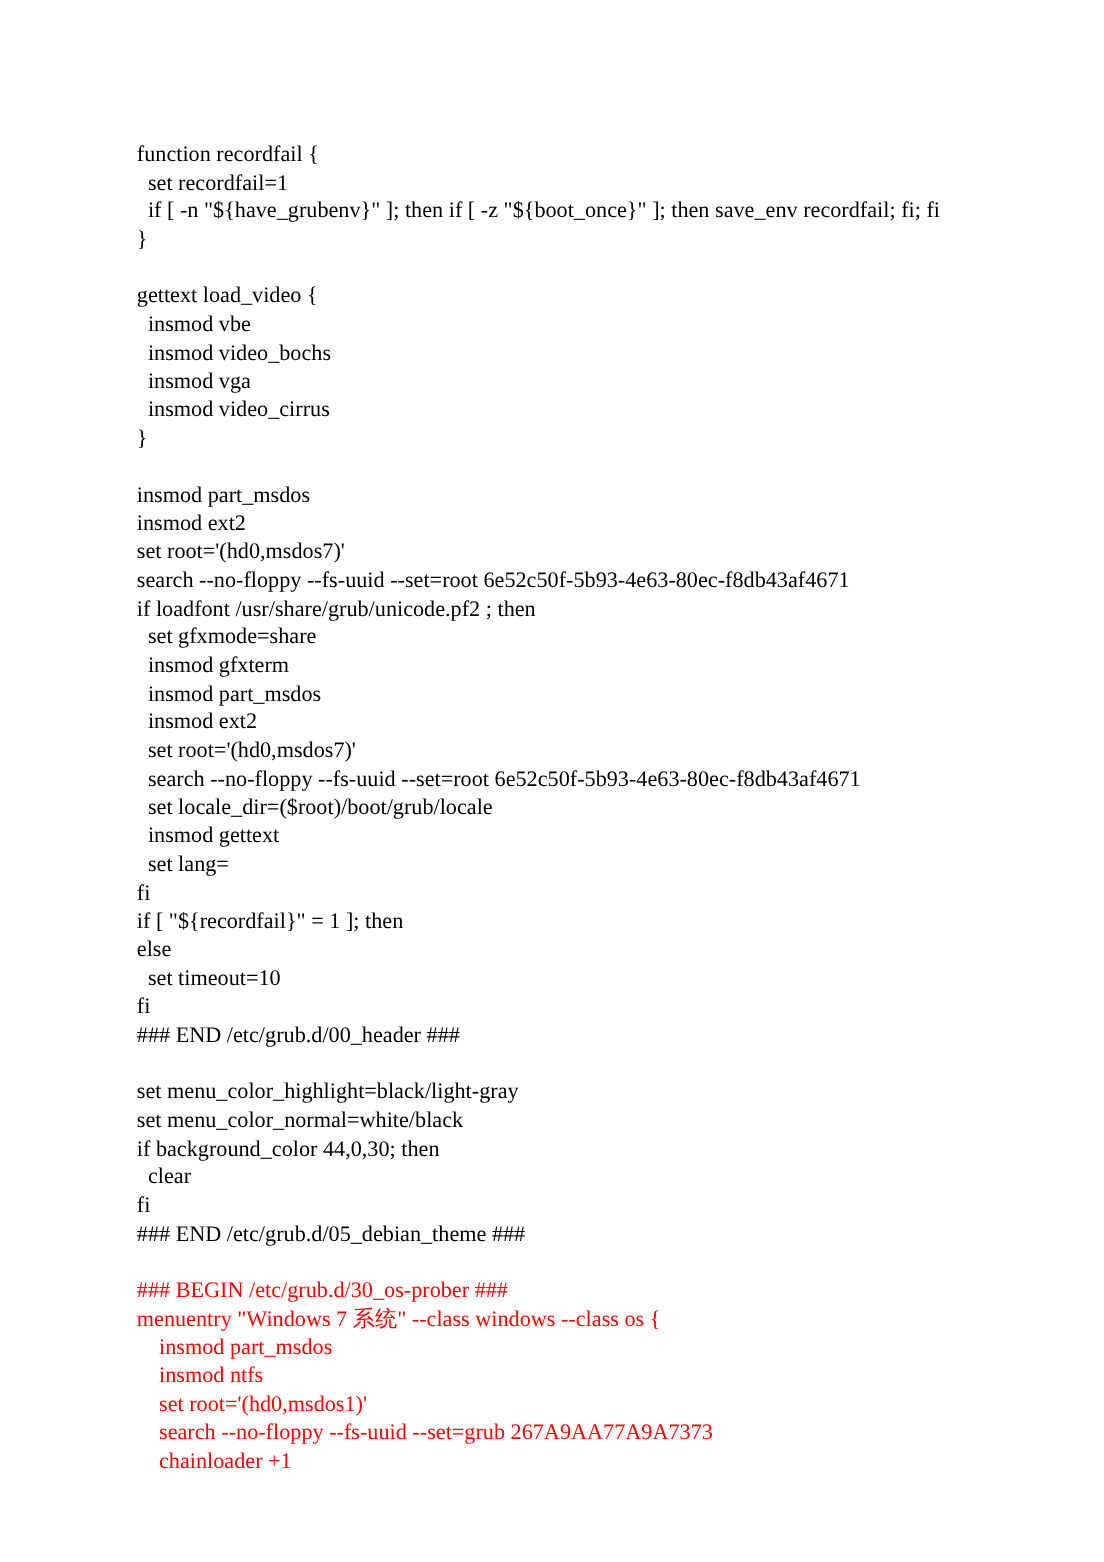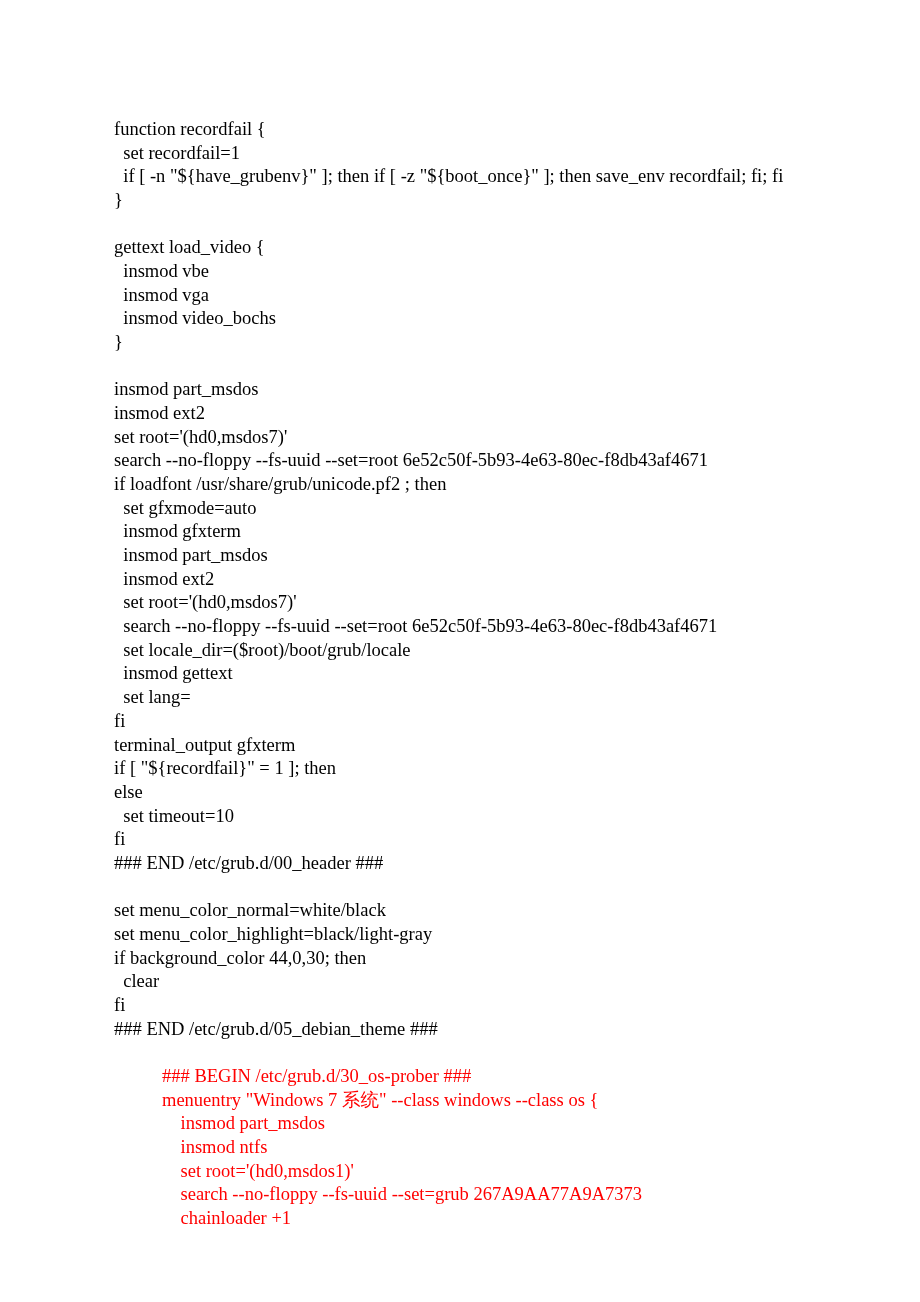--- a/index.html
+++ b/index.html
@@ -15,65 +15,64 @@
     width: 920px;
     min-height: 1302px;
     box-sizing: border-box;
     padding: 118px 0 0 114px;
   }
   .line {
     white-space: pre;
   }
   .red {
     color: #ff0000;
-    margin-left: 48px;
   }
   .blank {
     height: 23.7px;
   }
 </style>
 </head>
 <body>
 
 <div class="page" id="page">
     <div class="line">function recordfail {</div>
     <div class="line">  set recordfail=1</div>
     <div class="line">  if [ -n "${have_grubenv}" ]; then if [ -z "${boot_once}" ]; then save_env recordfail; fi; fi</div>
     <div class="line">}</div>
     <div class="blank"></div>
     <div class="line">gettext load_video {</div>
     <div class="line">  insmod vbe</div>
+    <div class="line">  insmod video_bochs</div>
     <div class="line">  insmod vga</div>
-    <div class="line">  insmod video_bochs</div>
+    <div class="line">  insmod video_cirrus</div>
     <div class="line">}</div>
     <div class="blank"></div>
     <div class="line">insmod part_msdos</div>
     <div class="line">insmod ext2</div>
     <div class="line">set root='(hd0,msdos7)'</div>
     <div class="line">search --no-floppy --fs-uuid --set=root 6e52c50f-5b93-4e63-80ec-f8db43af4671</div>
     <div class="line">if loadfont /usr/share/grub/unicode.pf2 ; then</div>
-    <div class="line">  set gfxmode=auto</div>
+    <div class="line">  set gfxmode=share</div>
     <div class="line">  insmod gfxterm</div>
     <div class="line">  insmod part_msdos</div>
     <div class="line">  insmod ext2</div>
     <div class="line">  set root='(hd0,msdos7)'</div>
     <div class="line">  search --no-floppy --fs-uuid --set=root 6e52c50f-5b93-4e63-80ec-f8db43af4671</div>
     <div class="line">  set locale_dir=($root)/boot/grub/locale</div>
     <div class="line">  insmod gettext</div>
     <div class="line">  set lang=</div>
     <div class="line">fi</div>
-    <div class="line">terminal_output gfxterm</div>
     <div class="line">if [ "${recordfail}" = 1 ]; then</div>
     <div class="line">else</div>
     <div class="line">  set timeout=10</div>
     <div class="line">fi</div>
     <div class="line">### END /etc/grub.d/00_header ###</div>
     <div class="blank"></div>
+    <div class="line">set menu_color_highlight=black/light-gray</div>
     <div class="line">set menu_color_normal=white/black</div>
-    <div class="line">set menu_color_highlight=black/light-gray</div>
     <div class="line">if background_color 44,0,30; then</div>
     <div class="line">  clear</div>
     <div class="line">fi</div>
     <div class="line">### END /etc/grub.d/05_debian_theme ###</div>
     <div class="blank"></div>
     <div class="line red">### BEGIN /etc/grub.d/30_os-prober ###</div>
     <div class="line red">menuentry "Windows 7 系统" --class windows --class os {</div>
     <div class="line red">    insmod part_msdos</div>
     <div class="line red">    insmod ntfs</div>
     <div class="line red">    set root='(hd0,msdos1)'</div>

